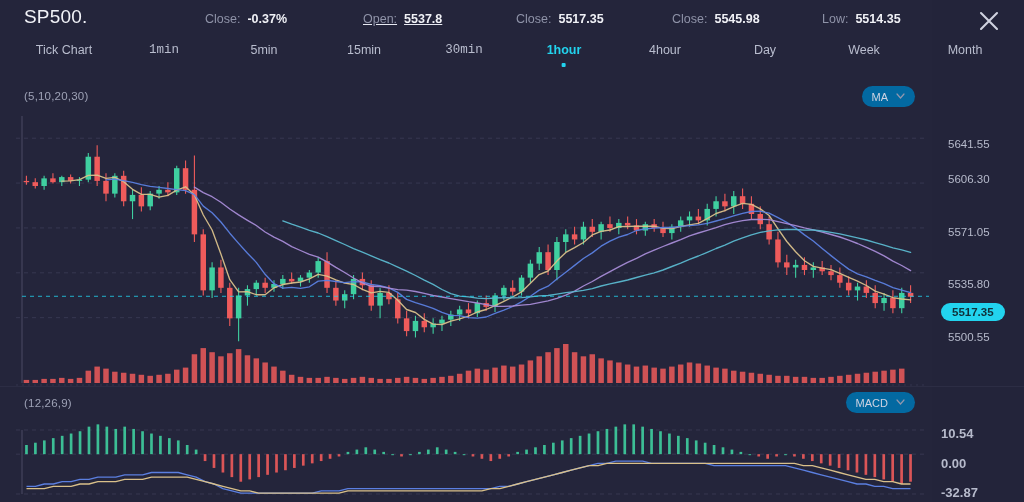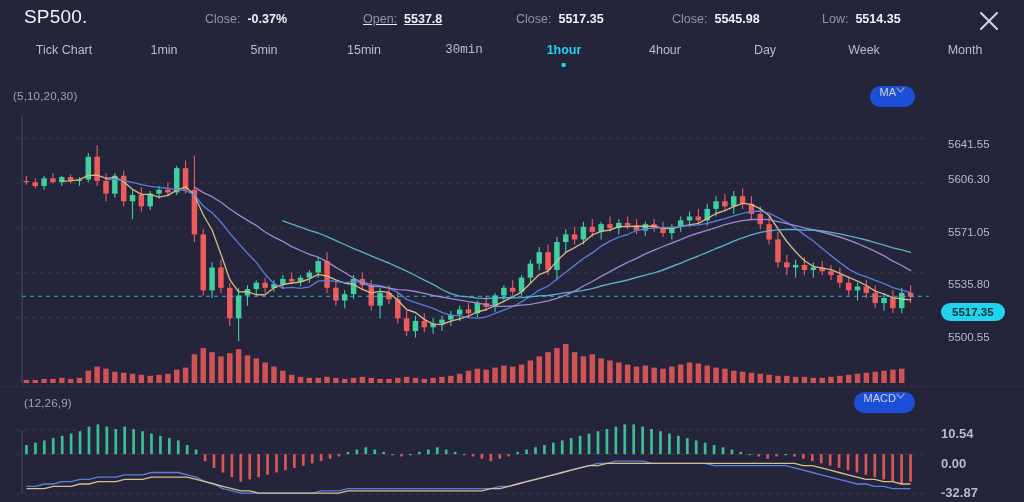--- a/index.html
+++ b/index.html
@@ -49,22 +49,22 @@
     position:absolute;left:50%;top:20px;width:4px;height:4px;margin-left:-2px;
     background:#22d3ee;border-radius:1px;display:none;
   }
   .tab.active .dot{display:block;}
 
   
   .ind-label{
     position:absolute;font-size:11.5px;color:#9ea2b6;letter-spacing:.2px;
   }
   .sel{
-    position:absolute;height:21px;border-radius:11px;background:#1d4ed8;
-    display:flex;align-items:flex-start;justify-content:center;gap:0;
+    position:absolute;height:21px;border-radius:11px;background:#0369a1;
+    display:flex;align-items:center;justify-content:center;gap:8px;
     font-size:11px;color:#cfd3e2;cursor:pointer;padding:0 10px;
   }
   .sel .cv{font-size:9px;color:#9297ad;line-height:1;}
 
   
   .pane{position:absolute;}
   .pane svg{display:block;}
 
   
   .ax{
@@ -107,32 +107,32 @@
 
     <div class="close-x">
       <svg width="30" height="30" viewBox="0 0 30 30">
         <path d="M7 7 L23 23 M23 7 L7 23" stroke="#cfd2df" stroke-width="2.1" stroke-linecap="round" fill="none"></path>
       </svg>
     </div>
   </div>
 
   <div class="tabs" id="tabbar">
       <div class="tab" style="left: 64px;"><span>Tick Chart</span></div>
-      <div class="tab" style="left: 164px;"><span>1min</span></div>
+      <div class="tab" style="left: 164px; font-family: Liberation Mono, monospace;"><span>1min</span></div>
       <div class="tab" style="left: 264px;"><span>5min</span></div>
       <div class="tab" style="left: 364px;"><span>15min</span></div>
       <div class="tab" style="left: 464px; font-family: Liberation Mono, monospace;"><span>30min</span></div>
       <div class="tab active" style="left: 564px;"><span>1hour</span><span class="dot"></span></div>
       <div class="tab" style="left: 665px;"><span>4hour</span></div>
       <div class="tab" style="left: 765px;"><span>Day</span></div>
       <div class="tab" style="left: 864px;"><span>Week</span></div>
       <div class="tab" style="left: 965px;"><span>Month</span></div>
     </div>
 
-  <div class="ind-label" style="left:13px;top:90px;">(5,10,20,30)</div>
+  <div class="ind-label" style="left:24px;top:90px;">(5,10,20,30)</div>
   <div class="sel" style="right:17px;top:86px;">
     <span>MA</span>
     <span class="cv">
       <svg width="9" height="6" viewBox="0 0 9 6">
           <path d="M1 1 L4.5 5 L8 1" stroke="#9297ad" stroke-width="1.2" fill="none" stroke-linecap="round"></path>
         </svg>
     </span>
   </div>
 
   <div class="pane" style="left:0;top:108px;">

